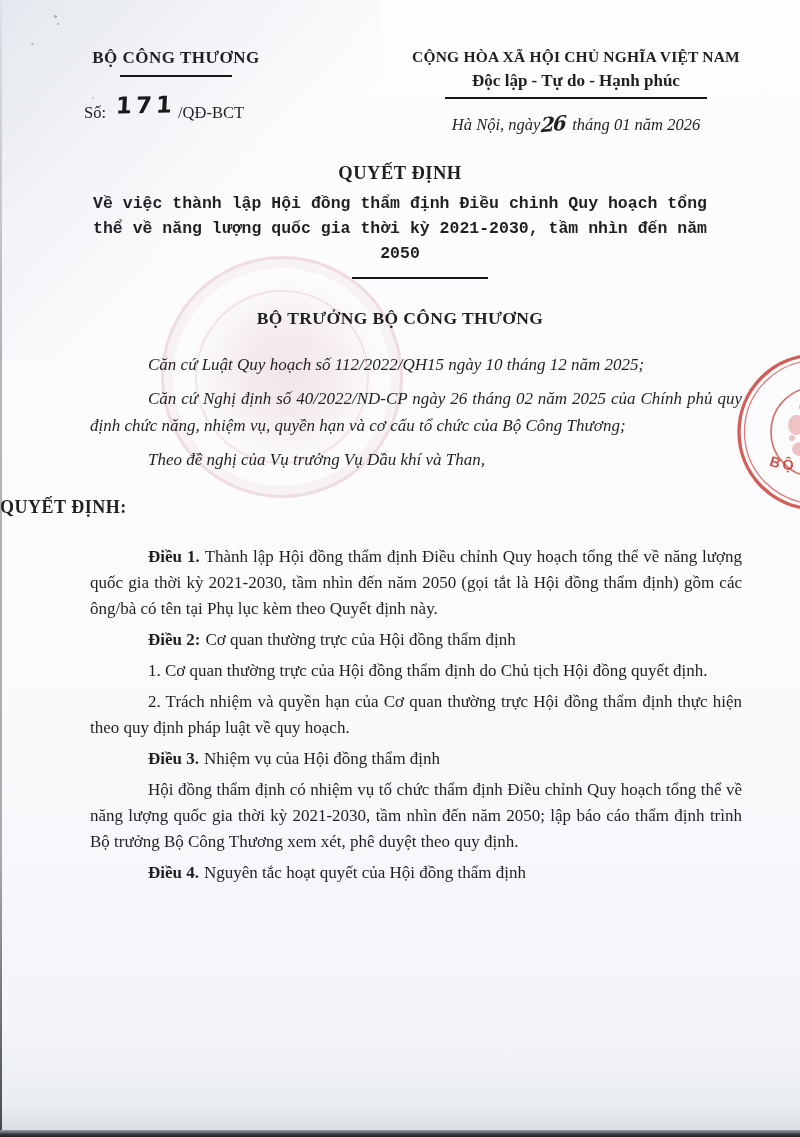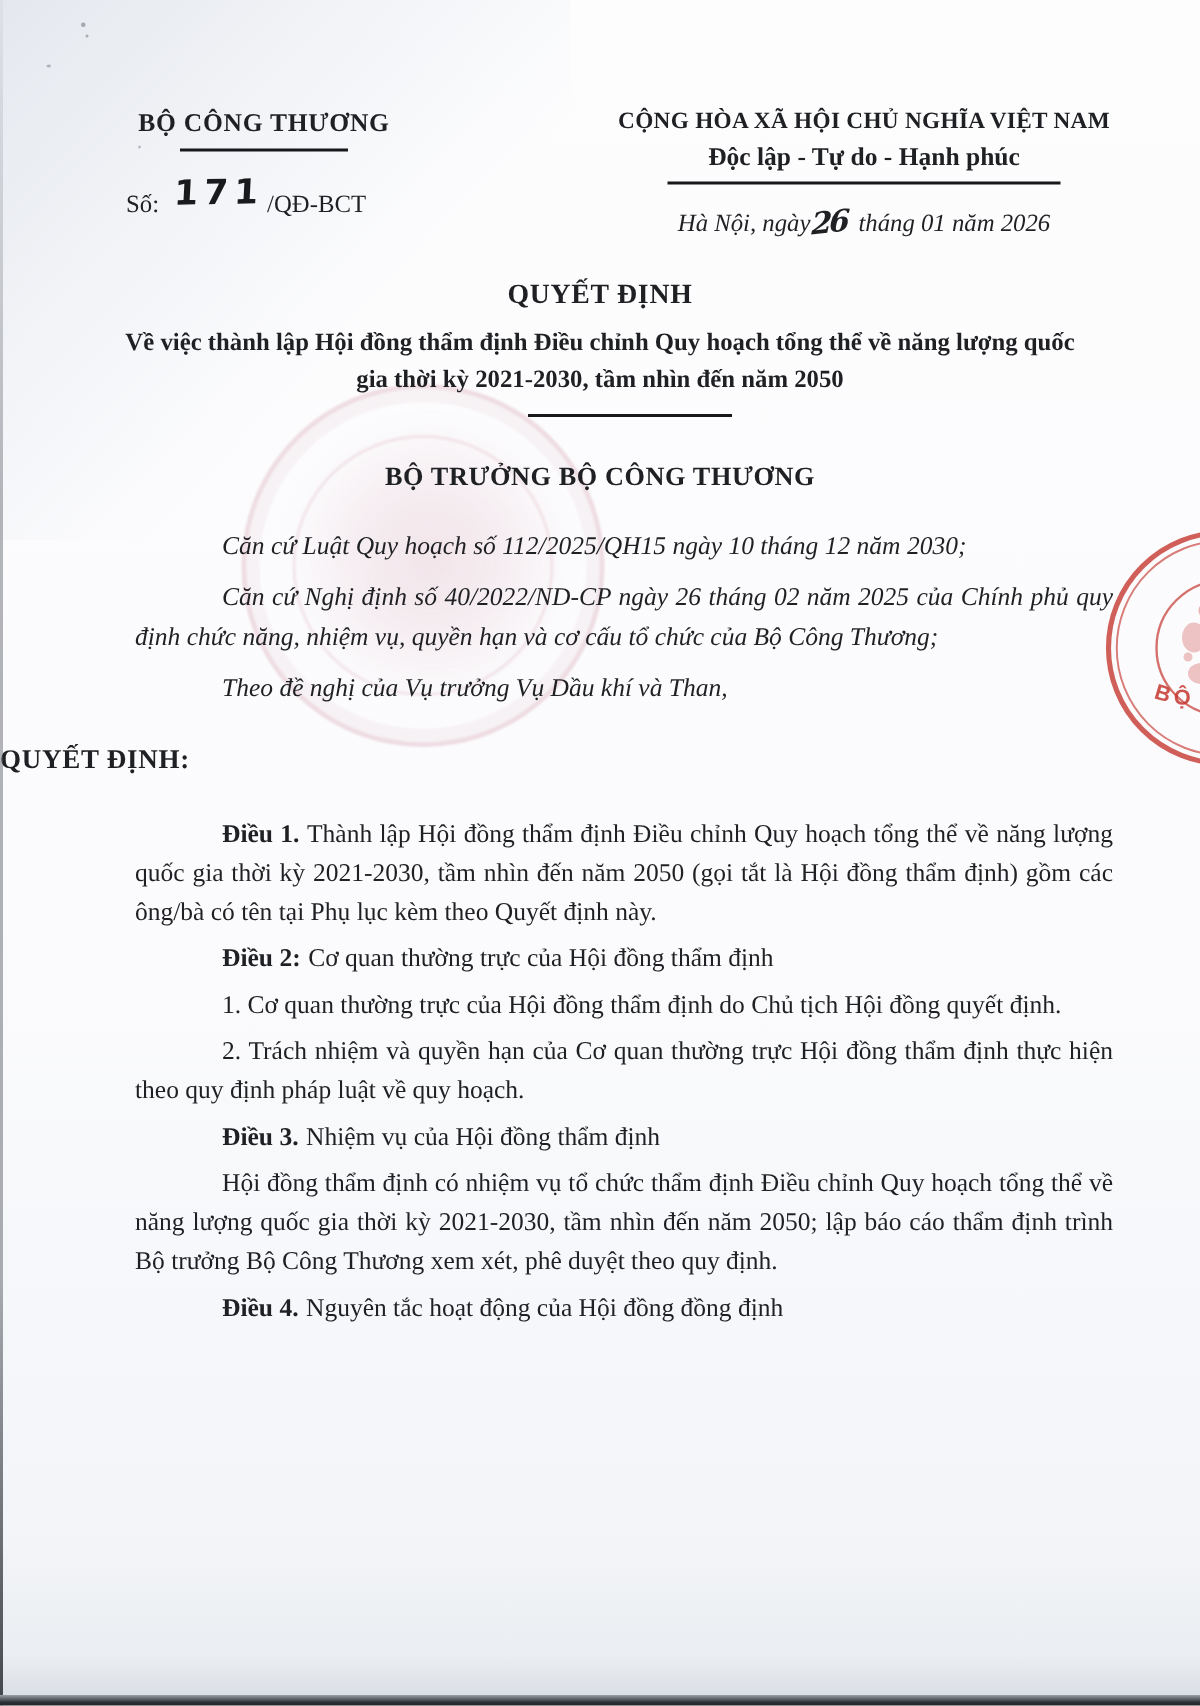--- a/index.html
+++ b/index.html
@@ -31,21 +31,21 @@
     position: absolute; left: 0; right: 0; bottom: 7px; height: 26px; z-index: 4;
     background: linear-gradient(180deg, rgba(205,210,218,0), rgba(198,204,213,.4));
   }
   .speck { position: absolute; background: #6b6f76; border-radius: 50%; z-index: 1; }
   .speck.s1 { left: 54px; top: 15px;  width: 3px; height: 3px; opacity: .55; }
   .speck.s2 { left: 57px; top: 23px;  width: 2px; height: 2px; opacity: .5; }
   .speck.s3 { left: 31px; top: 43px;  width: 3px; height: 2px; opacity: .45; }
   .speck.s4 { left: 92px; top: 97px;  width: 2px; height: 2px; opacity: .4; }
 
   
-  .header { position: relative; display: flex; padding-top: 72px; z-index: 2; }
+  .header { position: relative; display: flex; padding-top: 48px; z-index: 2; }
   .header-left  { width: 44%; text-align: center; }
   .header-right { width: 56%; text-align: center; }
   .agency { font-weight: bold; font-size: 17px; letter-spacing: .5px; }
   .rule { background: #17181a; height: 2px; }
   .rule-agency { width: 112px; margin: 7px auto 0; }
   .motto1 { font-weight: bold; font-size: 15.5px; letter-spacing: .2px; }
   .motto2 { font-weight: bold; font-size: 17px; margin-top: 5px; }
   .rule-motto { width: 262px; margin: 6px auto 0; height: 2px; }
   .doc-number { margin-top: 20px; font-size: 16.5px; text-align: left; padding-left: 84px; }
   .handwritten-number {
@@ -56,21 +56,21 @@
   .place-date { margin-top: 12px; font-style: italic; font-size: 16.5px; }
   .handwritten-day {
     display: inline-block; font-family: "DejaVu Serif", serif; font-style: italic; font-weight: 600;
     font-size: 20px; transform: rotate(-6deg) skewX(-8deg); position: relative; top: 1px;
     letter-spacing: -2px; margin: 0 3px 0 1px;
   }
 
   
   .title-block { position: relative; z-index: 2; margin-top: 28px; text-align: center; }
   .doc-heading { font-weight: bold; font-size: 18.5px; letter-spacing: .5px; }
-  .doc-subject { font-weight: bold; font-size: 16.5px; line-height: 25px; width: 640px; margin: 7px auto 0; }
+  .doc-subject { font-weight: bold; font-size: 16.5px; line-height: 25px; width: 640px; margin: 7px auto 0; font-family: Liberation Mono, monospace; }
   .rule-title { width: 136px; margin: 11px auto 0; margin-left: 352px; }
 
   
   .authority { position: relative; z-index: 2; margin-top: 29px; text-align: center;
                font-weight: bold; font-size: 17.5px; letter-spacing: .4px; }
 
   
   .stamp-bleed {
     position: absolute; left: 161px; top: 256px; width: 236px; height: 236px; z-index: 1;
     border-radius: 50%;
@@ -146,35 +146,35 @@
 
   <div class="title-block">
     <div class="doc-heading">QUYẾT ĐỊNH</div>
     <div class="doc-subject">Về việc thành lập Hội đồng thẩm định Điều chỉnh Quy hoạch tổng thể về năng lượng quốc gia thời kỳ 2021-2030, tầm nhìn đến năm 2050</div>
     <div class="rule rule-title"></div>
   </div>
 
   <div class="authority">BỘ TRƯỞNG BỘ CÔNG THƯƠNG</div>
 
   <div class="recitals">
-    <p>Căn cứ Luật Quy hoạch số 112/2025/QH15 ngày 10 tháng 12 năm 2030;</p>
+    <p>Căn cứ Luật Quy hoạch số 112/2022/QH15 ngày 10 tháng 12 năm 2025;</p>
     <p>Căn cứ Nghị định số 40/2022/ND-CP ngày 26 tháng 02 năm 2025 của Chính phủ quy định chức năng, nhiệm vụ, quyền hạn và cơ cấu tổ chức của Bộ Công Thương;</p>
     <p>Theo đề nghị của Vụ trưởng Vụ Dầu khí và Than,</p>
   </div>
 
   <div class="operative">QUYẾT ĐỊNH:</div>
 
   <div class="body-text">
     <p><span class="lead">Điều 1.</span><span>Thành lập Hội đồng thẩm định Điều chỉnh Quy hoạch tổng thể về năng lượng quốc gia thời kỳ 2021-2030, tầm nhìn đến năm 2050 (gọi tắt là Hội đồng thẩm định) gồm các ông/bà có tên tại Phụ lục kèm theo Quyết định này.</span></p>
     <p><span class="lead">Điều 2:</span><span>Cơ quan thường trực của Hội đồng thẩm định</span></p>
     <p><span class="lead"></span><span>1. Cơ quan thường trực của Hội đồng thẩm định do Chủ tịch Hội đồng quyết định.</span></p>
     <p><span class="lead"></span><span>2. Trách nhiệm và quyền hạn của Cơ quan thường trực Hội đồng thẩm định thực hiện theo quy định pháp luật về quy hoạch.</span></p>
     <p><span class="lead">Điều 3.</span><span>Nhiệm vụ của Hội đồng thẩm định</span></p>
     <p><span class="lead"></span><span>Hội đồng thẩm định có nhiệm vụ tổ chức thẩm định Điều chỉnh Quy hoạch tổng thể về năng lượng quốc gia thời kỳ 2021-2030, tầm nhìn đến năm 2050; lập báo cáo thẩm định trình Bộ trưởng Bộ Công Thương xem xét, phê duyệt theo quy định.</span></p>
-    <p><span class="lead">Điều 4.</span><span>Nguyên tắc hoạt động của Hội đồng đồng định</span></p>
+    <p><span class="lead">Điều 4.</span><span>Nguyên tắc hoạt quyết của Hội đồng thẩm định</span></p>
   </div>
 
   <svg class="red-stamp" viewBox="0 0 172 172" aria-hidden="true">
     <g stroke="#c5372f" fill="none">
       <circle cx="86" cy="86" r="77" stroke-width="3.4" opacity=".8"></circle>
       <circle cx="86" cy="86" r="71.5" stroke-width="1.3" opacity=".65"></circle>
       <circle cx="86" cy="86" r="45" stroke-width="1.6" opacity=".7"></circle>
     </g>
     <path id="rim" d="M 39,119 A 57.5,57.5 0 0 0 109,33" fill="none"></path>
     <text font-family="Liberation Sans, sans-serif" font-size="14.5" font-weight="bold" fill="#c5372f" letter-spacing="3.5" opacity=".85">

